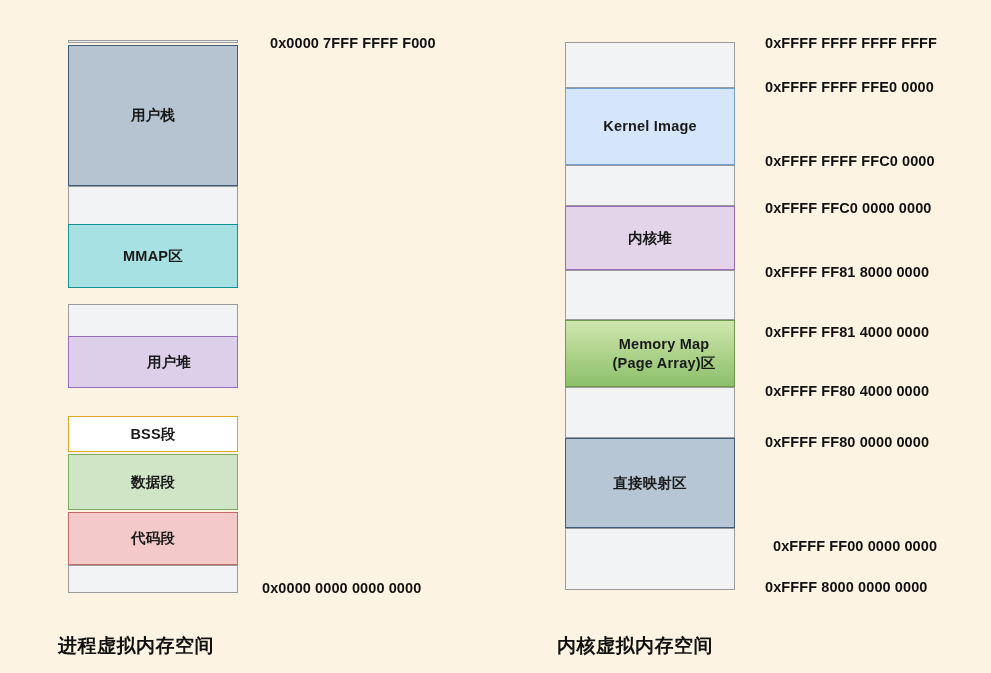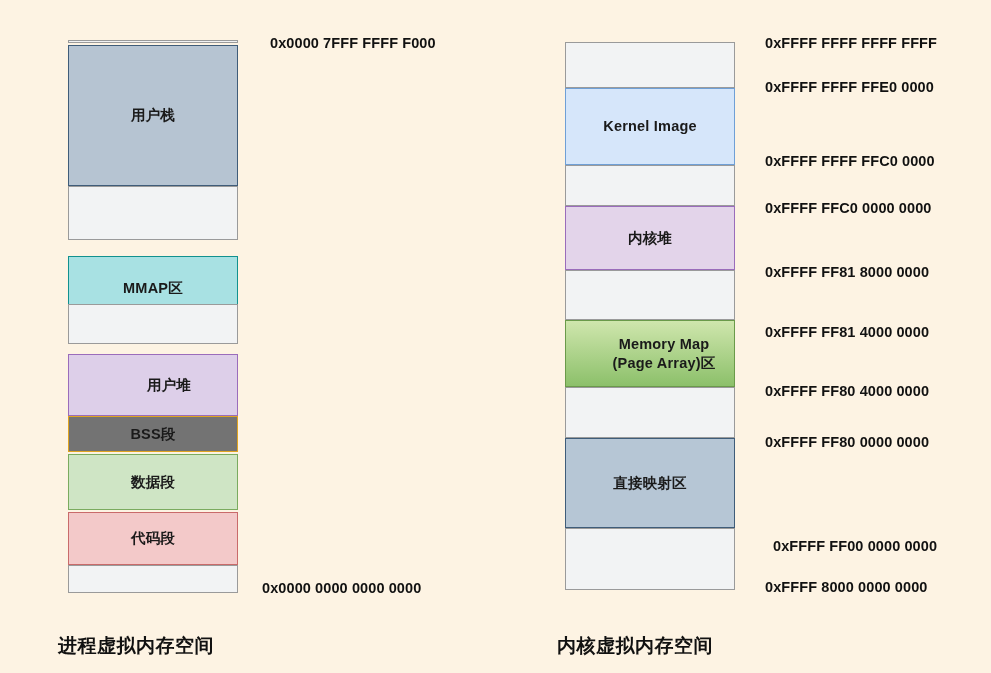--- a/index.html
+++ b/index.html
@@ -68,21 +68,21 @@
   }
   .block.mmap-cyan {
     background: #a8e1e3;
     border: 1.5px solid #11918f;
   }
   .block.heap-purple {
     background: #ddcfe9;
     border: 1.5px solid #9a6cbb;
   }
   .block.bss-orange {
-    background: #737373;
+    background: #ffffff;
     border: 1.5px solid #e0a420;
   }
   .block.data-green {
     background: #cfe5c5;
     border: 1.5px solid #7aab5f;
   }
   .block.text-red {
     background: #f3c9c9;
     border: 1.5px solid #c96a6a;
   }
@@ -134,25 +134,25 @@
 
 <div class="diagram">
 
   <div class="column left">
     <div class="stack" id="process-stack">
         <div class="block empty" style="top: 0px; height: 3px;"></div>
         <div class="block stack-blue" style="top: 5px; height: 141px;">
           <span class="block-label">用户栈</span>
         </div>
         <div class="block empty" style="top: 146px; height: 54px;"></div>
-        <div class="block mmap-cyan" style="top: 216px; height: 64px;">
+        <div class="block mmap-cyan" style="top: 184px; height: 64px;">
           <span class="block-label">MMAP区</span>
         </div>
         <div class="block empty" style="top: 264px; height: 40px;"></div>
-        <div class="block heap-purple" style="top: 314px; height: 62px; padding-left: 32px;">
+        <div class="block heap-purple" style="top: 296px; height: 52px; padding-left: 32px;">
           <span class="block-label">用户堆</span>
         </div>
         <div class="block bss-orange" style="top: 376px; height: 36px;">
           <span class="block-label">BSS段</span>
         </div>
         <div class="block data-green" style="top: 414px; height: 56px;">
           <span class="block-label">数据段</span>
         </div>
         <div class="block text-red" style="top: 472px; height: 53px;">
           <span class="block-label">代码段</span>

